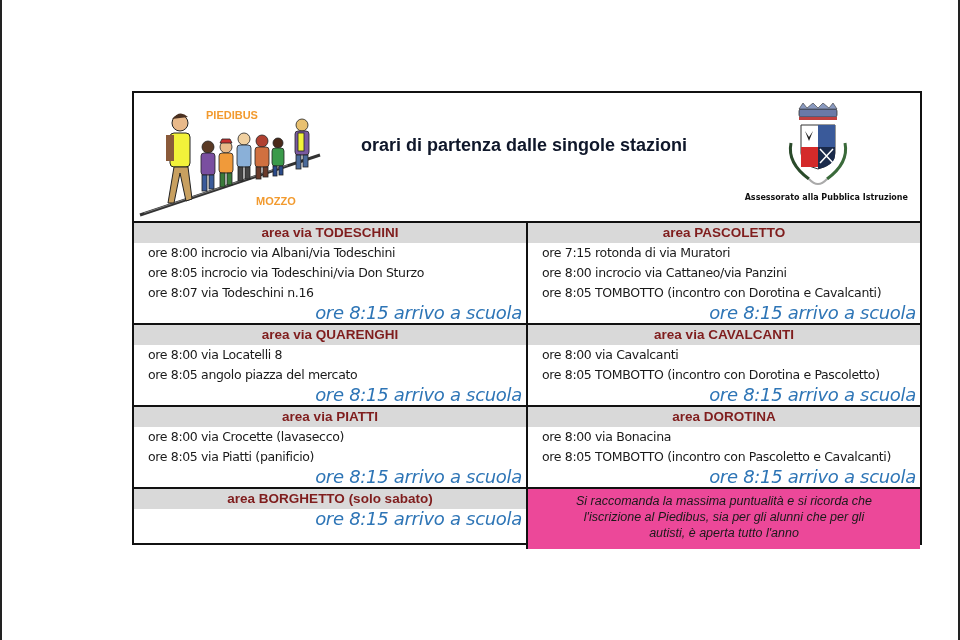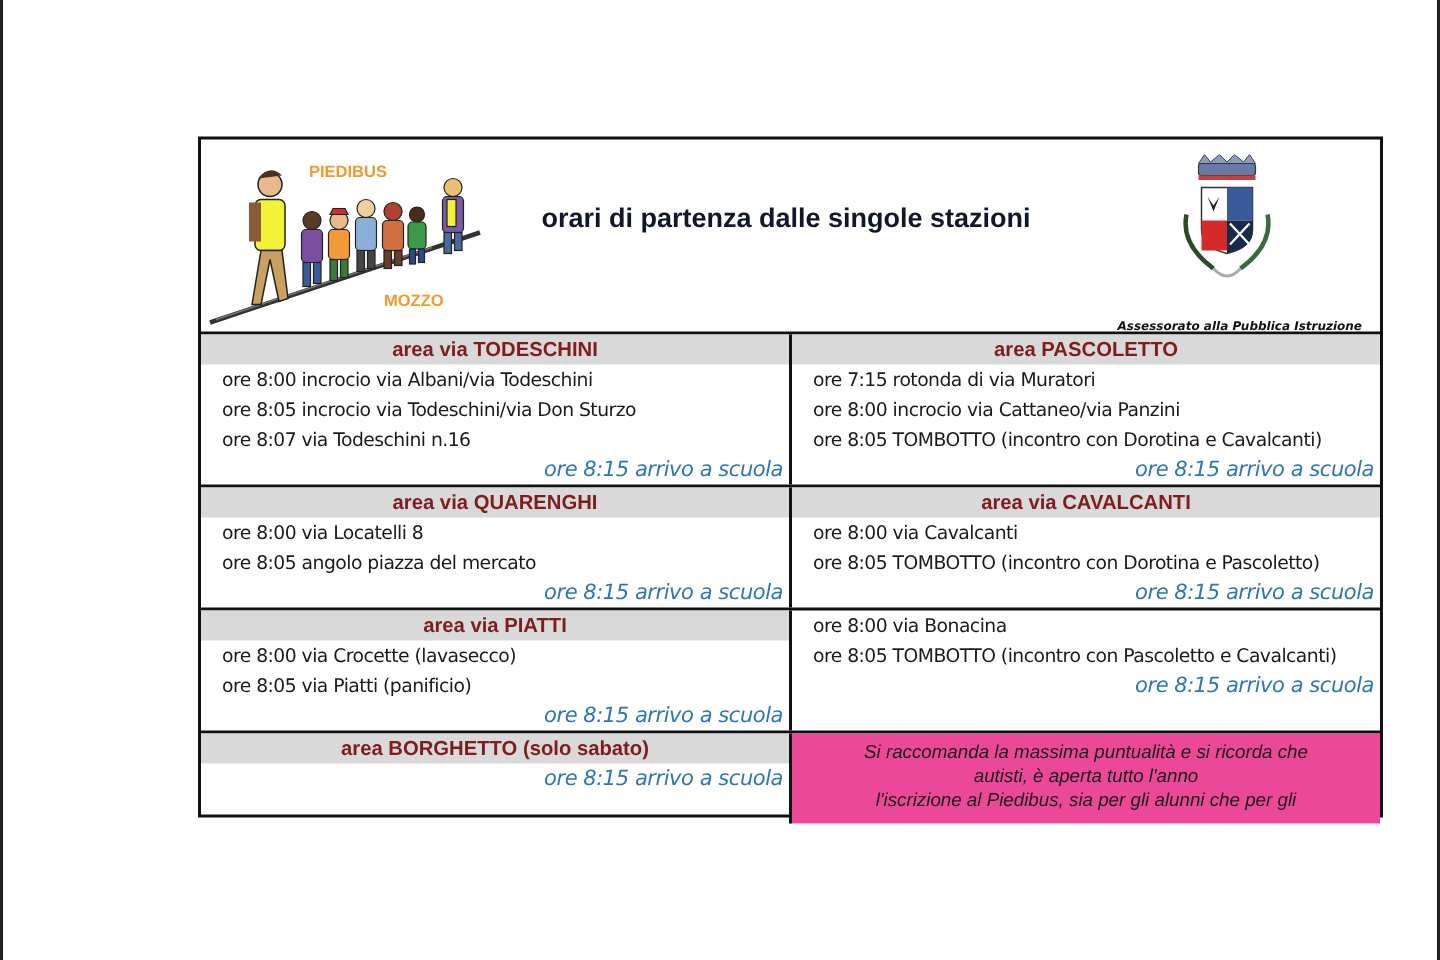--- a/index.html
+++ b/index.html
@@ -24,44 +24,43 @@
   .logo-word {
     position: absolute; font-weight: bold; color: #f29a2e; font-size: 11px;
   }
   .title-block {
     position: absolute; left: 190px; top: 38px; width: 400px; text-align: center;
   }
   .title-1 { font-weight: bold; font-size: 16px; color: #111; }
   .title-2 { font-weight: bold; font-size: 18px; color: #0f172a; margin-top: 4px; }
   .crest { position: absolute; left: 645px; top: 10px; width: 80px; height: 92px; }
   .dept {
-    position: absolute; right: 12px; top: 120px; font-size: 8px; font-weight: bold; color: #111;
+    position: absolute; right: 12px; top: 100px; font-size: 8px; font-weight: bold; color: #111;
     font-family: "DejaVu Sans", sans-serif;
-    font-style: italic;
   }
 
   .grid {
     position: absolute; left: 0; top: 130px; width: 786px;
   }
   .row { display: flex; border-bottom: 2px solid #111; box-sizing: border-box; }
   .row:last-child { border-bottom: none; }
   .cell { width: 393px; box-sizing: border-box; position: relative; }
   .cell.left { border-right: 2px solid #111; width: 394px; }
   .cell.right { width: 392px; }
   .area-head {
     height: 20px; line-height: 20px; background: #d9d9d9; text-align: center;
     color: #7f1d1d; font-weight: bold; font-size: 13.5px;
   }
   .stop {
     height: 20px; line-height: 20px; font-size: 12.5px; color: #1a1a1a; padding-left: 14px;
     font-family: "DejaVu Sans", sans-serif; letter-spacing: -0.35px; white-space: nowrap;
   }
   .arrival {
     height: 20px; line-height: 20px; text-align: right; padding-right: 4px;
-    font-style: italic; color: #2e75b6; font-size: 14px;
+    font-style: italic; color: #2e75b6; font-size: 18px;
     font-family: "DejaVu Sans", sans-serif; letter-spacing: -0.3px;
   }
   .note {
     background: #ec4899; height: 100%; box-sizing: border-box; text-align: center;
     font-style: italic; font-size: 12.5px; color: #1a1a1a; padding: 4px 10px 0 10px; line-height: 16px;
   }
 </style>
 </head>
 <body>
 
@@ -174,34 +173,35 @@
     </div>
 
     <div class="row">
       <div class="cell left">
         <div class="area-head">area via PIATTI</div>
         <div class="stop">ore 8:00 via Crocette (lavasecco)</div>
         <div class="stop">ore 8:05 via Piatti (panificio)</div>
         <div class="arrival">ore 8:15 arrivo a scuola</div>
       </div>
       <div class="cell right">
+        <div class="area-head">area DOROTINA</div>
         <div class="stop">ore 8:00 via Bonacina</div>
         <div class="stop">ore 8:05 TOMBOTTO (incontro con Pascoletto e Cavalcanti)</div>
         <div class="arrival">ore 8:15 arrivo a scuola</div>
       </div>
     </div>
 
     <div class="row">
       <div class="cell left">
         <div class="area-head">area BORGHETTO (solo sabato)</div>
         <div class="arrival">ore 8:15 arrivo a scuola</div>
       </div>
       <div class="cell right" style="height:60px;">
         <div class="note">
           <div>Si raccomanda la massima puntualità e si ricorda che</div>
+          <div>l'iscrizione al Piedibus, sia per gli alunni che per gli</div>
           <div>autisti, è aperta tutto l'anno</div>
-          <div>l'iscrizione al Piedibus, sia per gli alunni che per gli</div>
         </div>
       </div>
     </div>
 
   </div>
 </div>
 
 </body></html>

